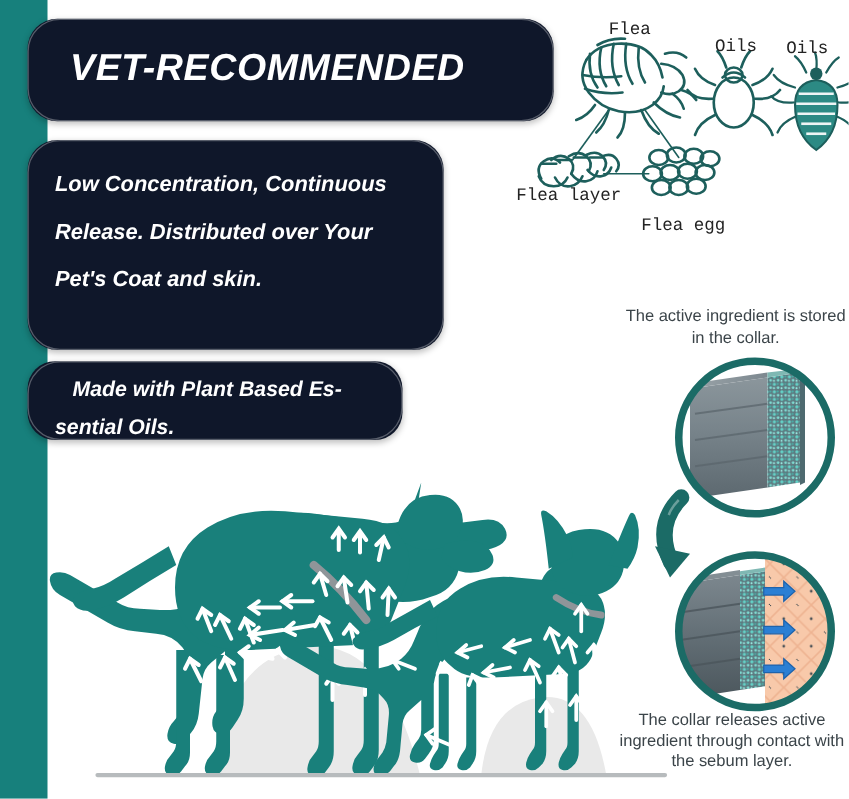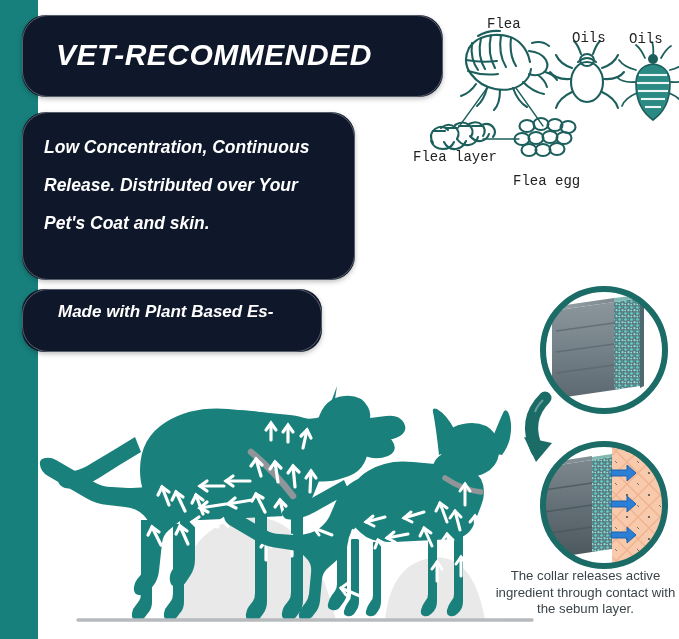--- a/index.html
+++ b/index.html
@@ -57,20 +57,21 @@
 
   <div class="tealbox" id="claim-box">
     <div class="inner"></div>
     <div id="claim-text">Low Concentration, Continuous Release. Distributed over Your Pet's Coat and skin.</div>
   </div>
 
   <div class="tealbox" id="oils-box">
     <div class="inner"></div>
     <div id="oils-text">
       <span class="l1">Made with Plant Based Es-</span>
+      <span class="l2">sential Oils.</span>
     </div>
   </div>
 
   <svg class="absvg" width="679" height="639" viewBox="0 0 679 639">
     <g stroke="#1d5f5c" fill="none" stroke-width="2.1" stroke-linecap="round" stroke-linejoin="round">
 
       <line x1="487" y1="88" x2="458" y2="128" stroke-width="1.3"></line>
       <line x1="516" y1="88" x2="543" y2="126" stroke-width="1.3"></line>
       <line x1="483" y1="139" x2="519" y2="139" stroke-width="1.3"></line>
 
@@ -405,20 +406,21 @@
         <line x1="332" y1="535" x2="314" y2="528"></line>
           <path d="M320 523 l-6 5 l5 7"></path>
         <line x1="360" y1="596" x2="341" y2="588"></line>
           <path d="M348 583 l-7 5 l5 7"></path>
       </g>
     </g>
 
     <line x1="78" y1="620" x2="532" y2="620" stroke="#b7bbbd" stroke-width="3.4" stroke-linecap="round"></line>
   </svg>
 
+  <div class="caption" id="cap-top">The active ingredient is stored in the collar.</div>
   <div class="caption" id="cap-bottom">The collar releases active ingredient through contact with the sebum layer.</div>
 
   <svg class="absvg" width="679" height="639" viewBox="0 0 679 639">
     <defs>
       <linearGradient id="graybody" x1="0" y1="0" x2="0" y2="1">
         <stop offset="0%" stop-color="#8b969c"></stop>
         <stop offset="45%" stop-color="#77838a"></stop>
         <stop offset="100%" stop-color="#5c686f"></stop>
       </linearGradient>
       <linearGradient id="graybody2" x1="0" y1="0" x2="0" y2="1">

